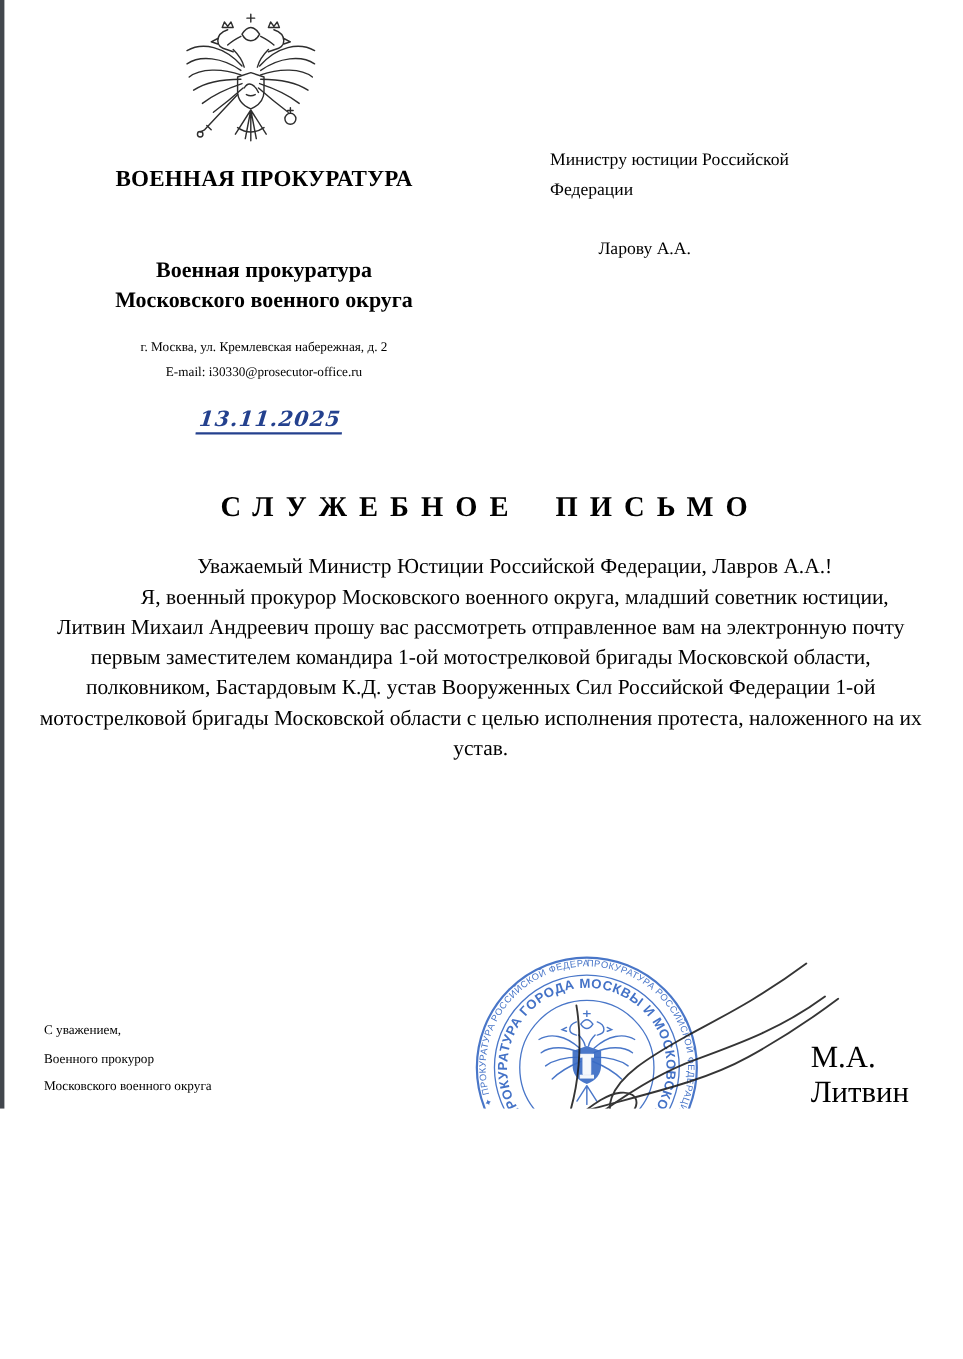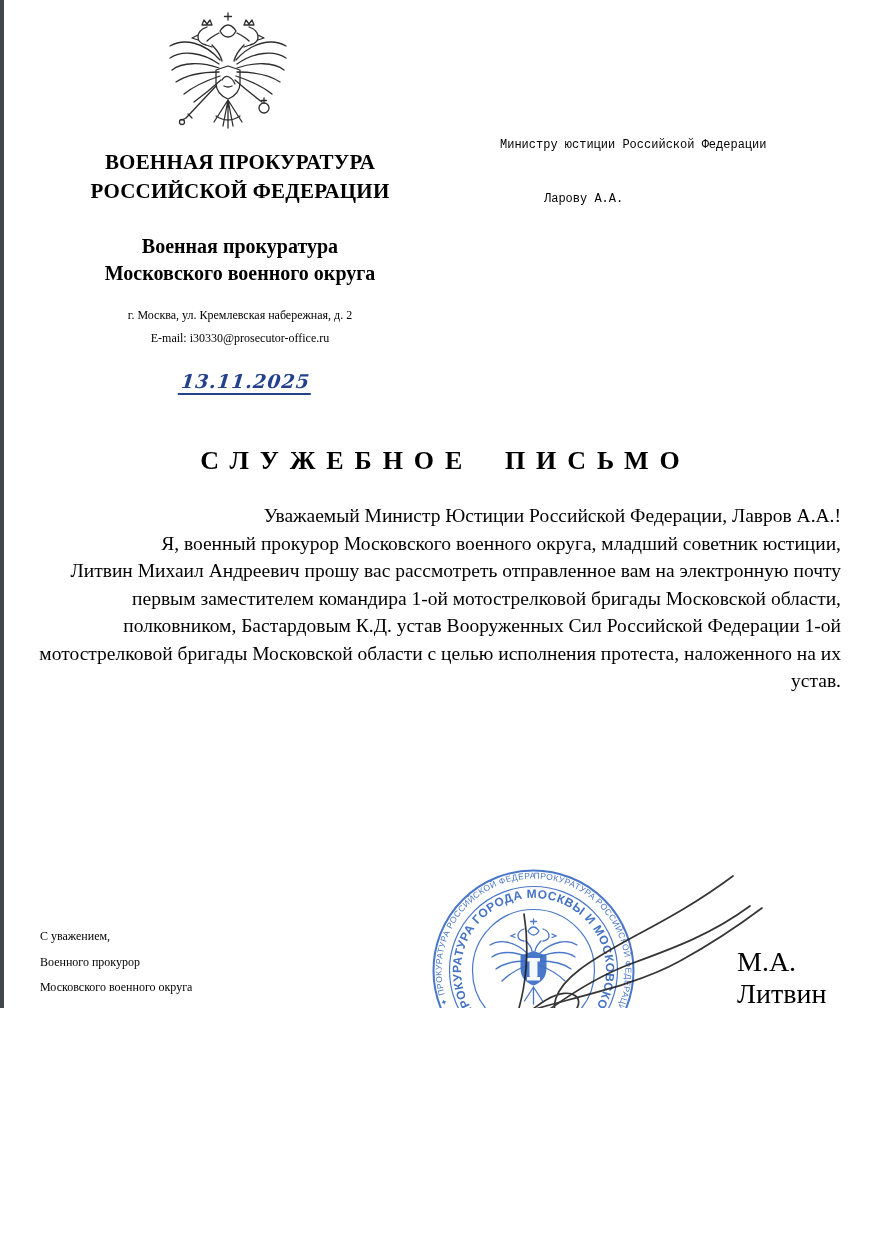--- a/index.html
+++ b/index.html
@@ -16,28 +16,28 @@
   .division-block { position:absolute; left:43px; top:233px; width:394px; text-align:center;
     font-weight:bold; font-size:20px; line-height:27px; }
   .contact-block { position:absolute; left:20px; top:304px; width:440px; text-align:center;
     font-size:12px; line-height:23px; }
   .date-wrap { position:absolute; left:150px; top:370px; width:190px; text-align:center; }
   .date-value { display:inline-block; font-family:"DejaVu Serif", serif; font-style:italic;
     font-weight:bold; font-size:19px; color:#24418e; border-bottom:2px solid #24418e;
     padding:0 2px 1px 2px; letter-spacing:1px; transform:skewX(-6deg); }
 
   .recipient-block { position:absolute; left:500px; top:132px; width:292px;
-    font-size:12px; line-height:27px;font-family:Liberation Mono, monospace; }
+    font-size:16px; line-height:27px; }
   .recipient-name { margin-top:27px;margin-left:44px; }
 
   .subject-title { position:absolute; left:8px; top:446px; width:875px; text-align:center;
     font-weight:bold; font-size:26px; letter-spacing:0.42em; word-spacing:0.55em; }
 
   .body-text { position:absolute; left:33px; top:502px; width:808px;
-    font-size:19.5px; line-height:27.5px; text-align:right; }
+    font-size:19.5px; line-height:27.5px; text-align:center; }
   .body-text p { margin:0; text-indent:62px; }
 
   .signoff-block { position:absolute; left:40px; top:924px; font-size:12px; line-height:25.5px; }
   .signoff-rank { margin-top:20px;font-style:italic; }
 
   .stamp-wrap { position:absolute; left:430px; top:867px; width:207px; height:207px; }
   .signature-wrap { position:absolute; left:428px; top:846px; width:340px; height:235px; }
   .signer-name { position:absolute; left:737px; top:946px; font-size:28px; }
 </style>
 </head>
@@ -85,21 +85,20 @@
         <circle cx="18" cy="112" r="2.5"></circle>
 
         <circle cx="100" cy="98" r="5"></circle>
         <path d="M100,93 v-5 M97.5,90.5 h5"></path>
       </g>
     </svg>
   </div>
 
   <div class="org-block">
     <div>ВОЕННАЯ ПРОКУРАТУРА</div>
-    <div>РОССИЙСКОЙ ФЕДЕРАЦИИ</div>
   </div>
   <div class="division-block">
     <div>Военная прокуратура</div>
     <div>Московского военного округа</div>
   </div>
   <div class="contact-block">
     <div>г. Москва, ул. Кремлевская набережная, д. 2</div>
     <div>E-mail: i30330@prosecutor-office.ru</div>
   </div>
   <div class="date-wrap">

